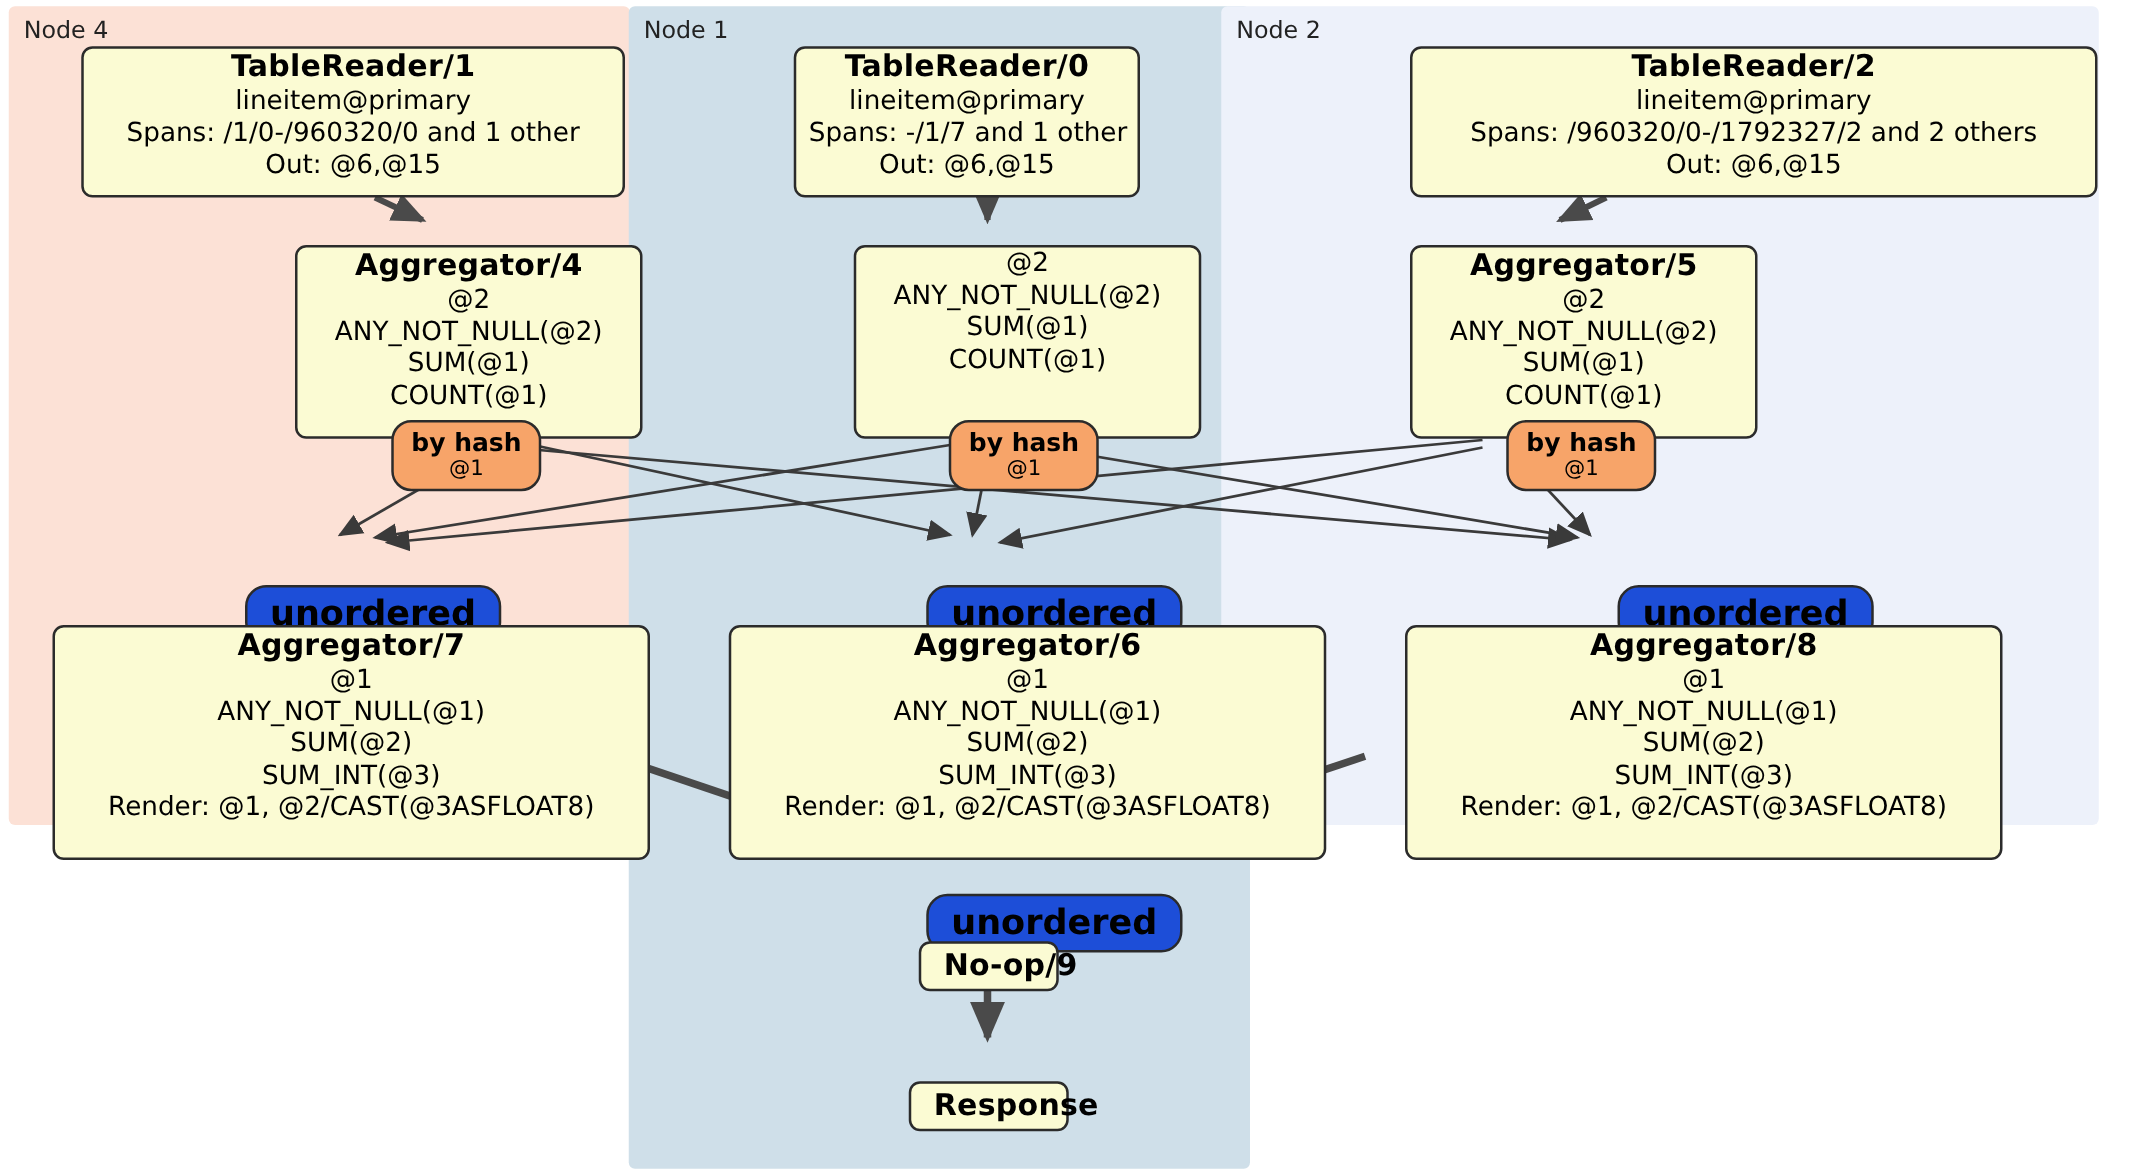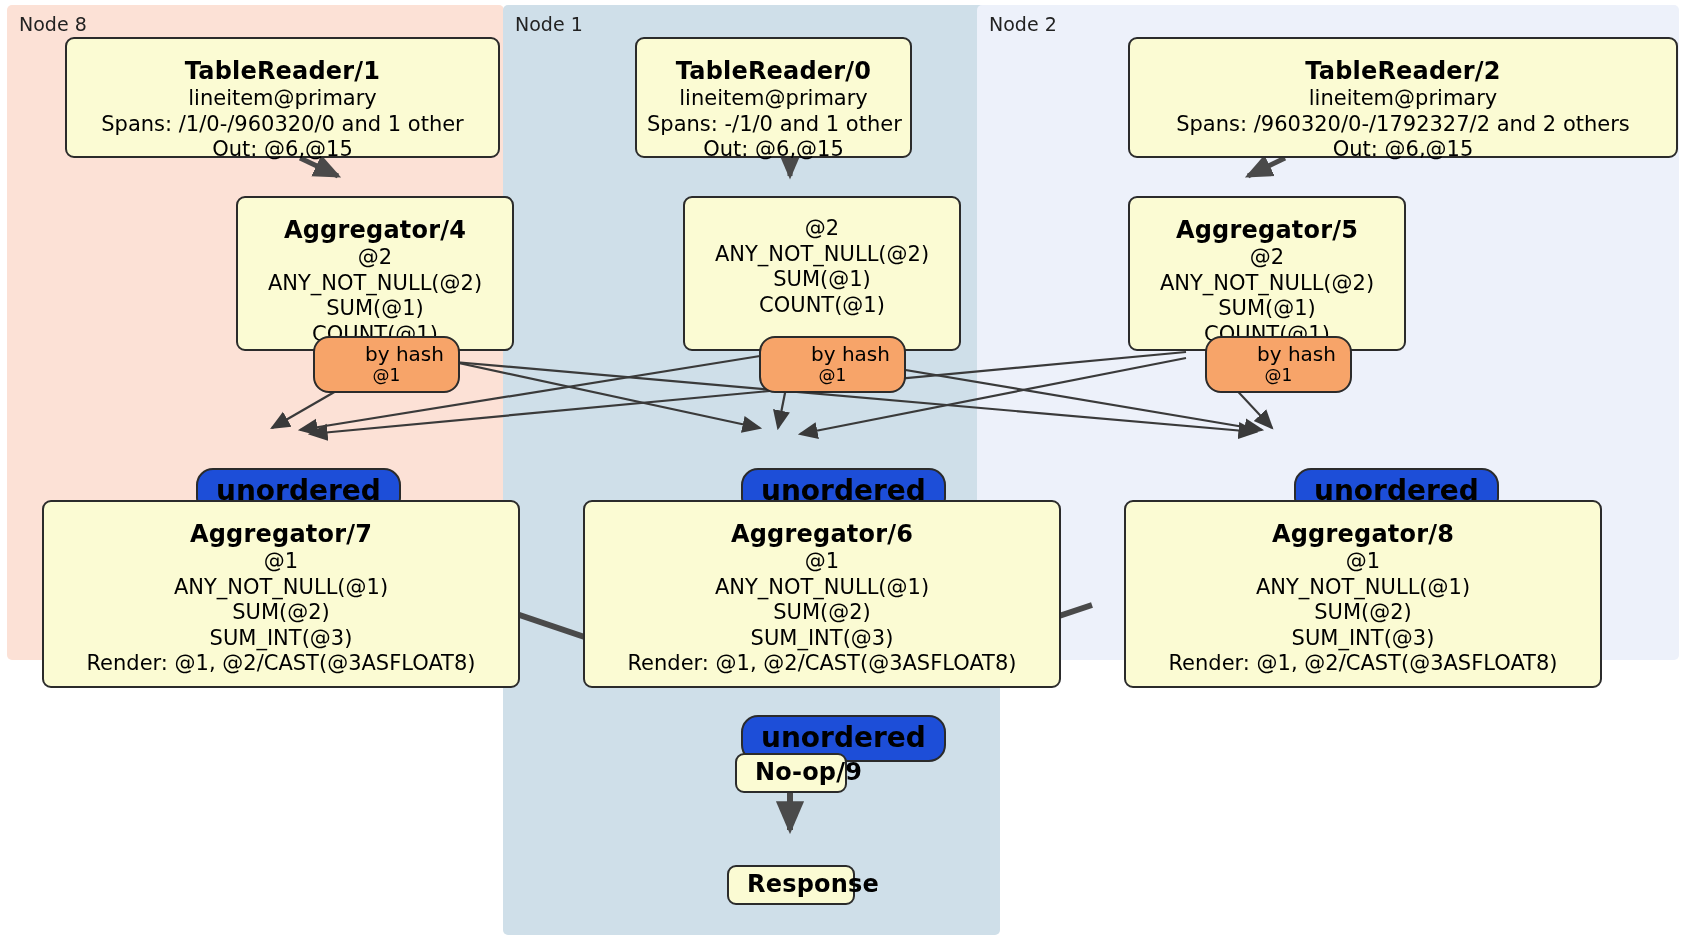--- a/index.html
+++ b/index.html
@@ -51,21 +51,21 @@
   }
 
   
   .proc-box {
     position: absolute;
     box-sizing: border-box;
     background: #fbfbd3;
     border: 2px solid #2b2b2b;
     border-radius: 9px;
     text-align: center;
-    padding: 18px 10px 7px 10px;
+    padding: 0 10px 7px 10px;
     color: #000000;
   }
   .proc-title {
     font-weight: bold;
     font-size: 24px;
     line-height: 29px;
     letter-spacing: 0.2px;
     white-space: nowrap;
   }
   .proc-line {
@@ -88,24 +88,23 @@
     color: #000000;
     line-height: 1;
   }
   .pill-hash {
     background: #f7a469;
     padding: 5px 14px 6px 14px;
     border-radius: 16px;
   }
   .pill-hash .pill-title {
     font-size: 20px;
-    font-weight: normal;
+    font-weight: bold;
     line-height: 22px;
     white-space: nowrap;
-    margin-left: 36px;
   }
   .pill-hash .pill-sub {
     font-size: 17px;
     font-weight: normal;
     line-height: 20px;
     white-space: nowrap;
   }
   .pill-unordered {
     background: #1d4ed8;
     font-size: 28px;
@@ -113,21 +112,21 @@
     border-radius: 17px;
     white-space: nowrap;
   }
 </style>
 </head>
 <body>
 
 <div id="canvas">
 
   <div class="node-panel" id="panel-node3">
-    <div class="node-label">Node 8</div>
+    <div class="node-label">Node 4</div>
   </div>
   <div class="node-panel" id="panel-node1">
     <div class="node-label">Node 1</div>
   </div>
   <div class="node-panel" id="panel-node2">
     <div class="node-label">Node 2</div>
   </div>
 
   <svg id="edges" viewBox="0 0 1708 940">
     <defs>
@@ -174,21 +173,21 @@
   <div class="proc-box" style="left:65px; top:37px; width:435px; height:121px;">
     <div class="proc-title">TableReader/1</div>
     <div class="proc-line">lineitem@primary</div>
     <div class="proc-line">Spans: /1/0-/960320/0 and 1 other</div>
     <div class="proc-line">Out: @6,@15</div>
   </div>
 
   <div class="proc-box" style="left:635px; top:37px; width:277px; height:121px;">
     <div class="proc-title">TableReader/0</div>
     <div class="proc-line">lineitem@primary</div>
-    <div class="proc-line">Spans: -/1/0 and 1 other</div>
+    <div class="proc-line">Spans: -/1/7 and 1 other</div>
     <div class="proc-line">Out: @6,@15</div>
   </div>
 
   <div class="proc-box" style="left:1128px; top:37px; width:550px; height:121px;">
     <div class="proc-title">TableReader/2</div>
     <div class="proc-line">lineitem@primary</div>
     <div class="proc-line">Spans: /960320/0-/1792327/2 and 2 others</div>
     <div class="proc-line">Out: @6,@15</div>
   </div>
 

